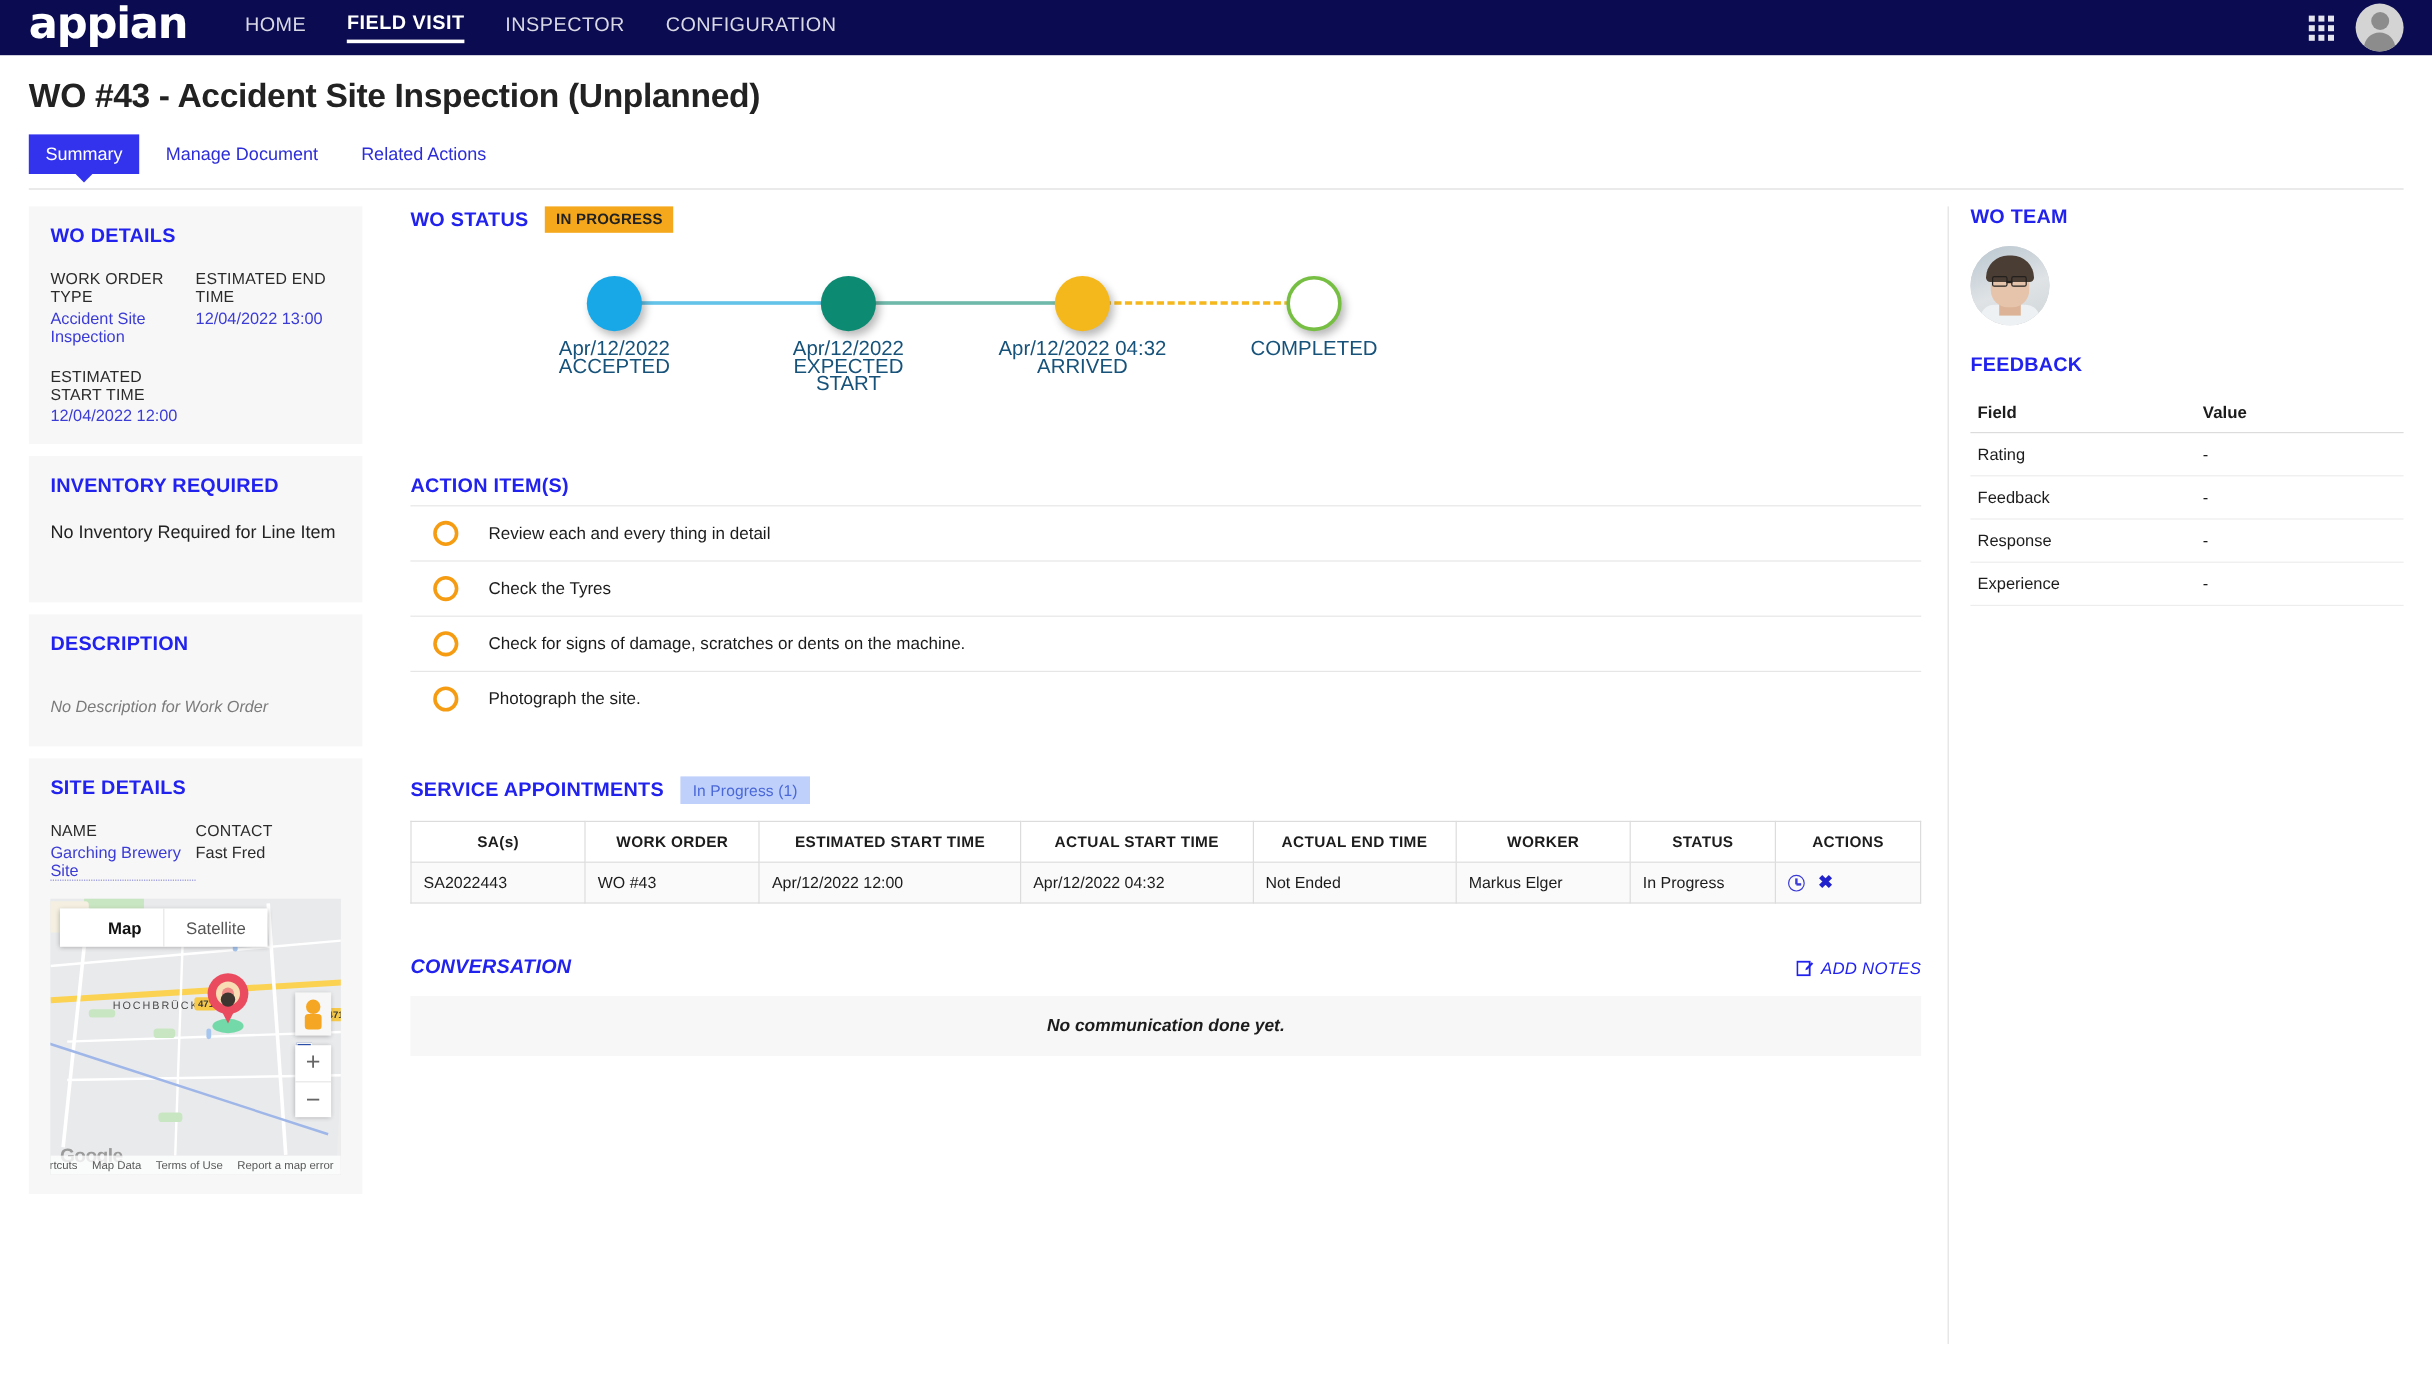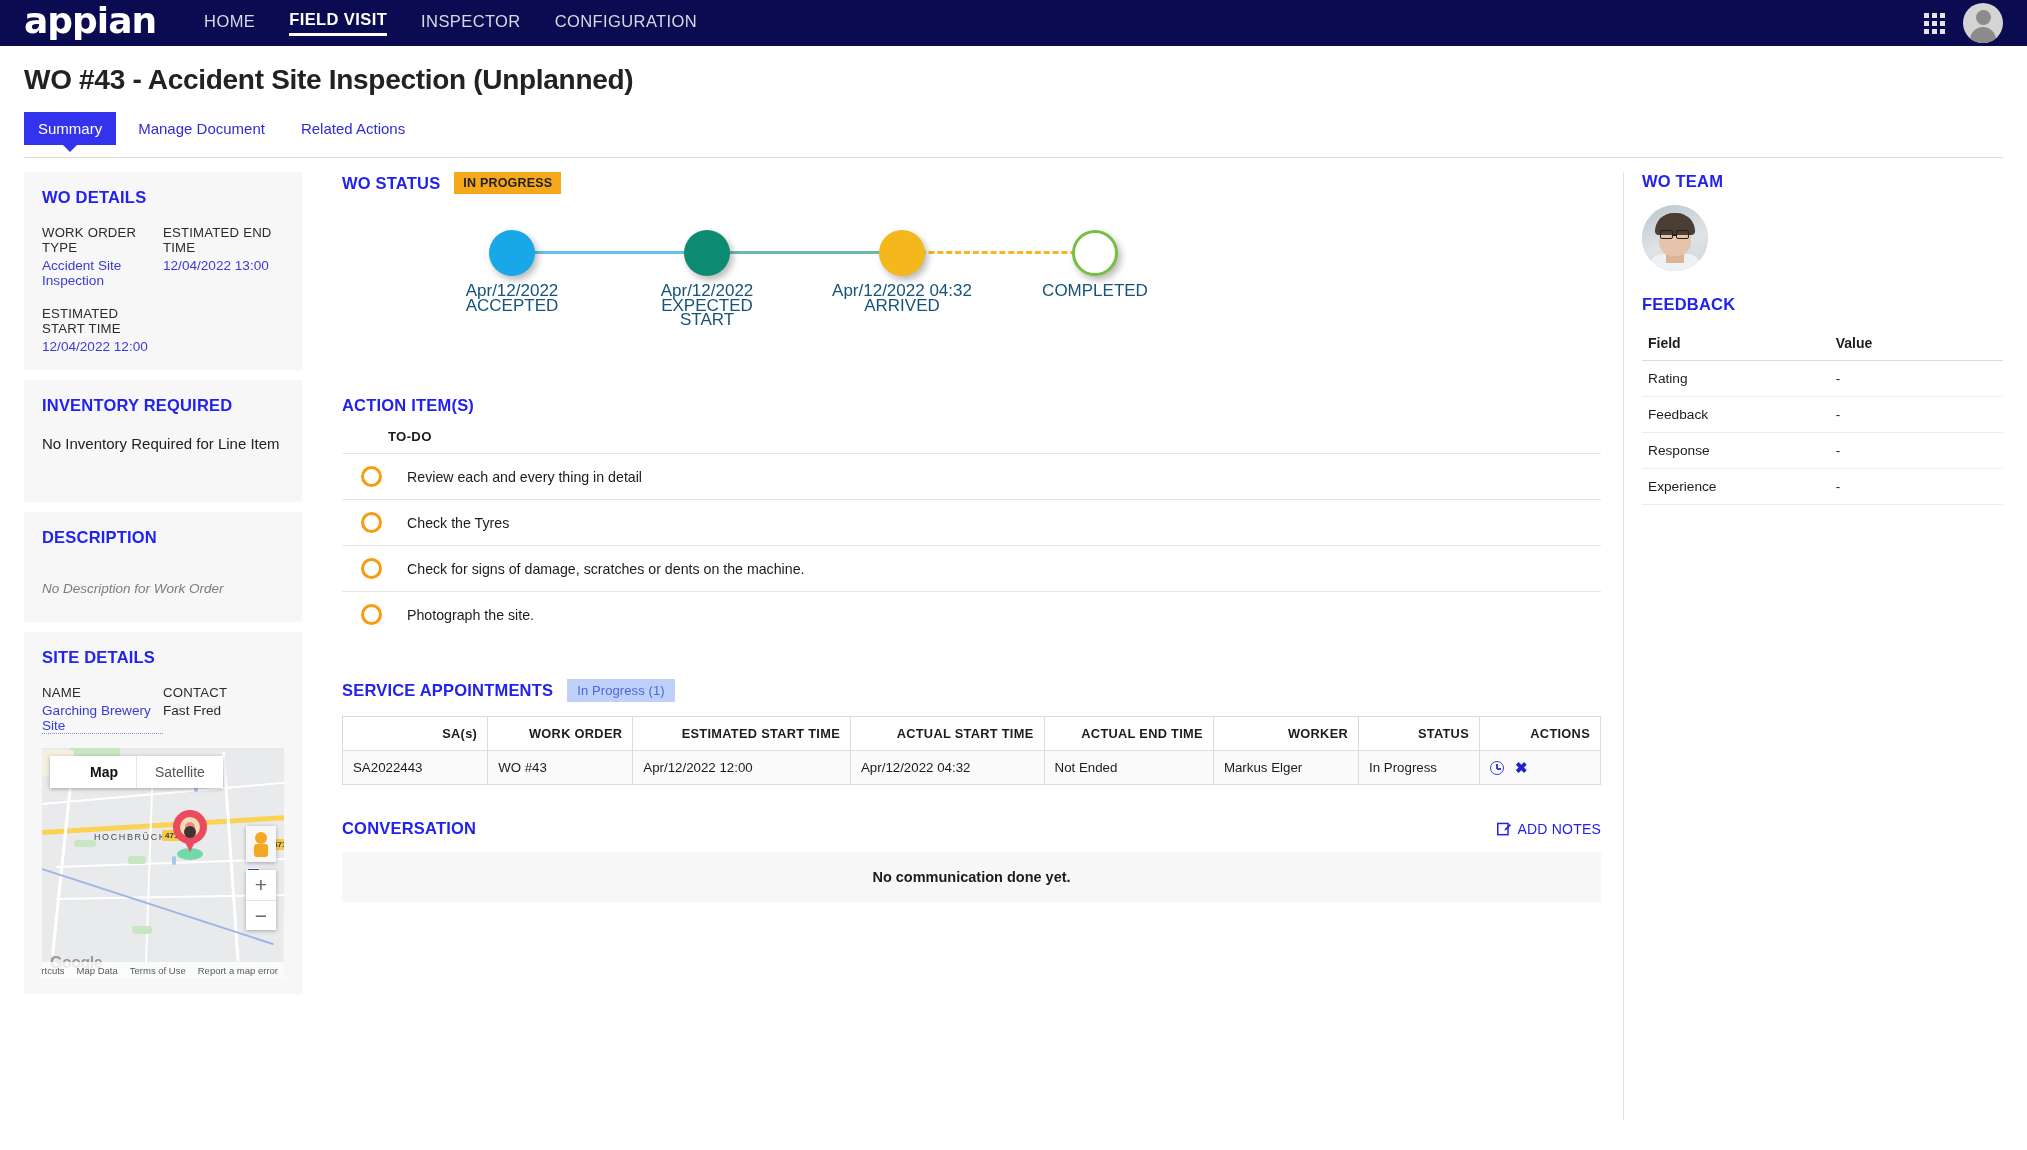--- a/index.html
+++ b/index.html
@@ -289,21 +289,21 @@
   }
   .ai-text { font-size: 14.2px; color: #1c1c1c; }
 
   
   .sa-block { margin-top: 42px; }
   table.sa {
     width: 100%; border-collapse: collapse; margin-top: 14px;
     table-layout: fixed;
   }
   table.sa th {
-    text-align: right; font-size: 12.8px; font-weight: 700; color: #1c1c1c;
+    text-align: center; font-size: 12.8px; font-weight: 700; color: #1c1c1c;
     padding: 9px 10px; border: 1px solid #dcdcdc; letter-spacing: 0.3px;
     background: #ffffff;
   }
   table.sa td {
     font-size: 13.3px; color: #1c1c1c; padding: 9px 10px;
     border: 1px solid #dcdcdc; background: #fafafa;
   }
   td.c-link { color: #3b3bd6; cursor: pointer; }
   td.c-warn { color: #f0a500; }
   .act-icons { display: flex; gap: 11px; align-items: center; }
@@ -318,21 +318,21 @@
   .ic-clock::after {
     content:""; position:absolute; left:6px; top:6.5px;
     width:4px; height:1.6px; background:#3b3bd6;
   }
   .ic-x {
     font-size: 15px; color: #2222cc; font-weight: 700; cursor: pointer;
     line-height: 14px;
   }
 
   
-  .conv-block { margin-top: 34px; }
+  .conv-block { margin-top: 44px; font-style: italic; }
   .conv-head { display: flex; align-items: center; }
   .add-notes {
     margin-left: auto; color: #2222ee; font-size: 14px;
     display: flex; align-items: center; gap: 6px; cursor: pointer;
     letter-spacing: 0.2px;
   }
   .conv-body {
     background: #f7f7f7; padding: 17px; text-align: center;
     font-size: 14.5px; font-weight: 700; color: #1c1c1c; margin-top: 14px;
   }
@@ -555,21 +555,20 @@
             <div>COMPLETED</div>
           </div>
         </div>
       </div>
     </div>
 
     <div class="ai-block">
       <div class="sec-head">
         <div class="sec-title">ACTION ITEM(S)</div>
       </div>
-      <div class="ai-colhead">TO-DO</div>
       <div>
         <div class="ai-row">
           <div class="ai-check"></div>
           <div class="ai-text">Review each and every thing in detail</div>
         </div>
         <div class="ai-row">
           <div class="ai-check"></div>
           <div class="ai-text">Check the Tyres</div>
         </div>
         <div class="ai-row">

